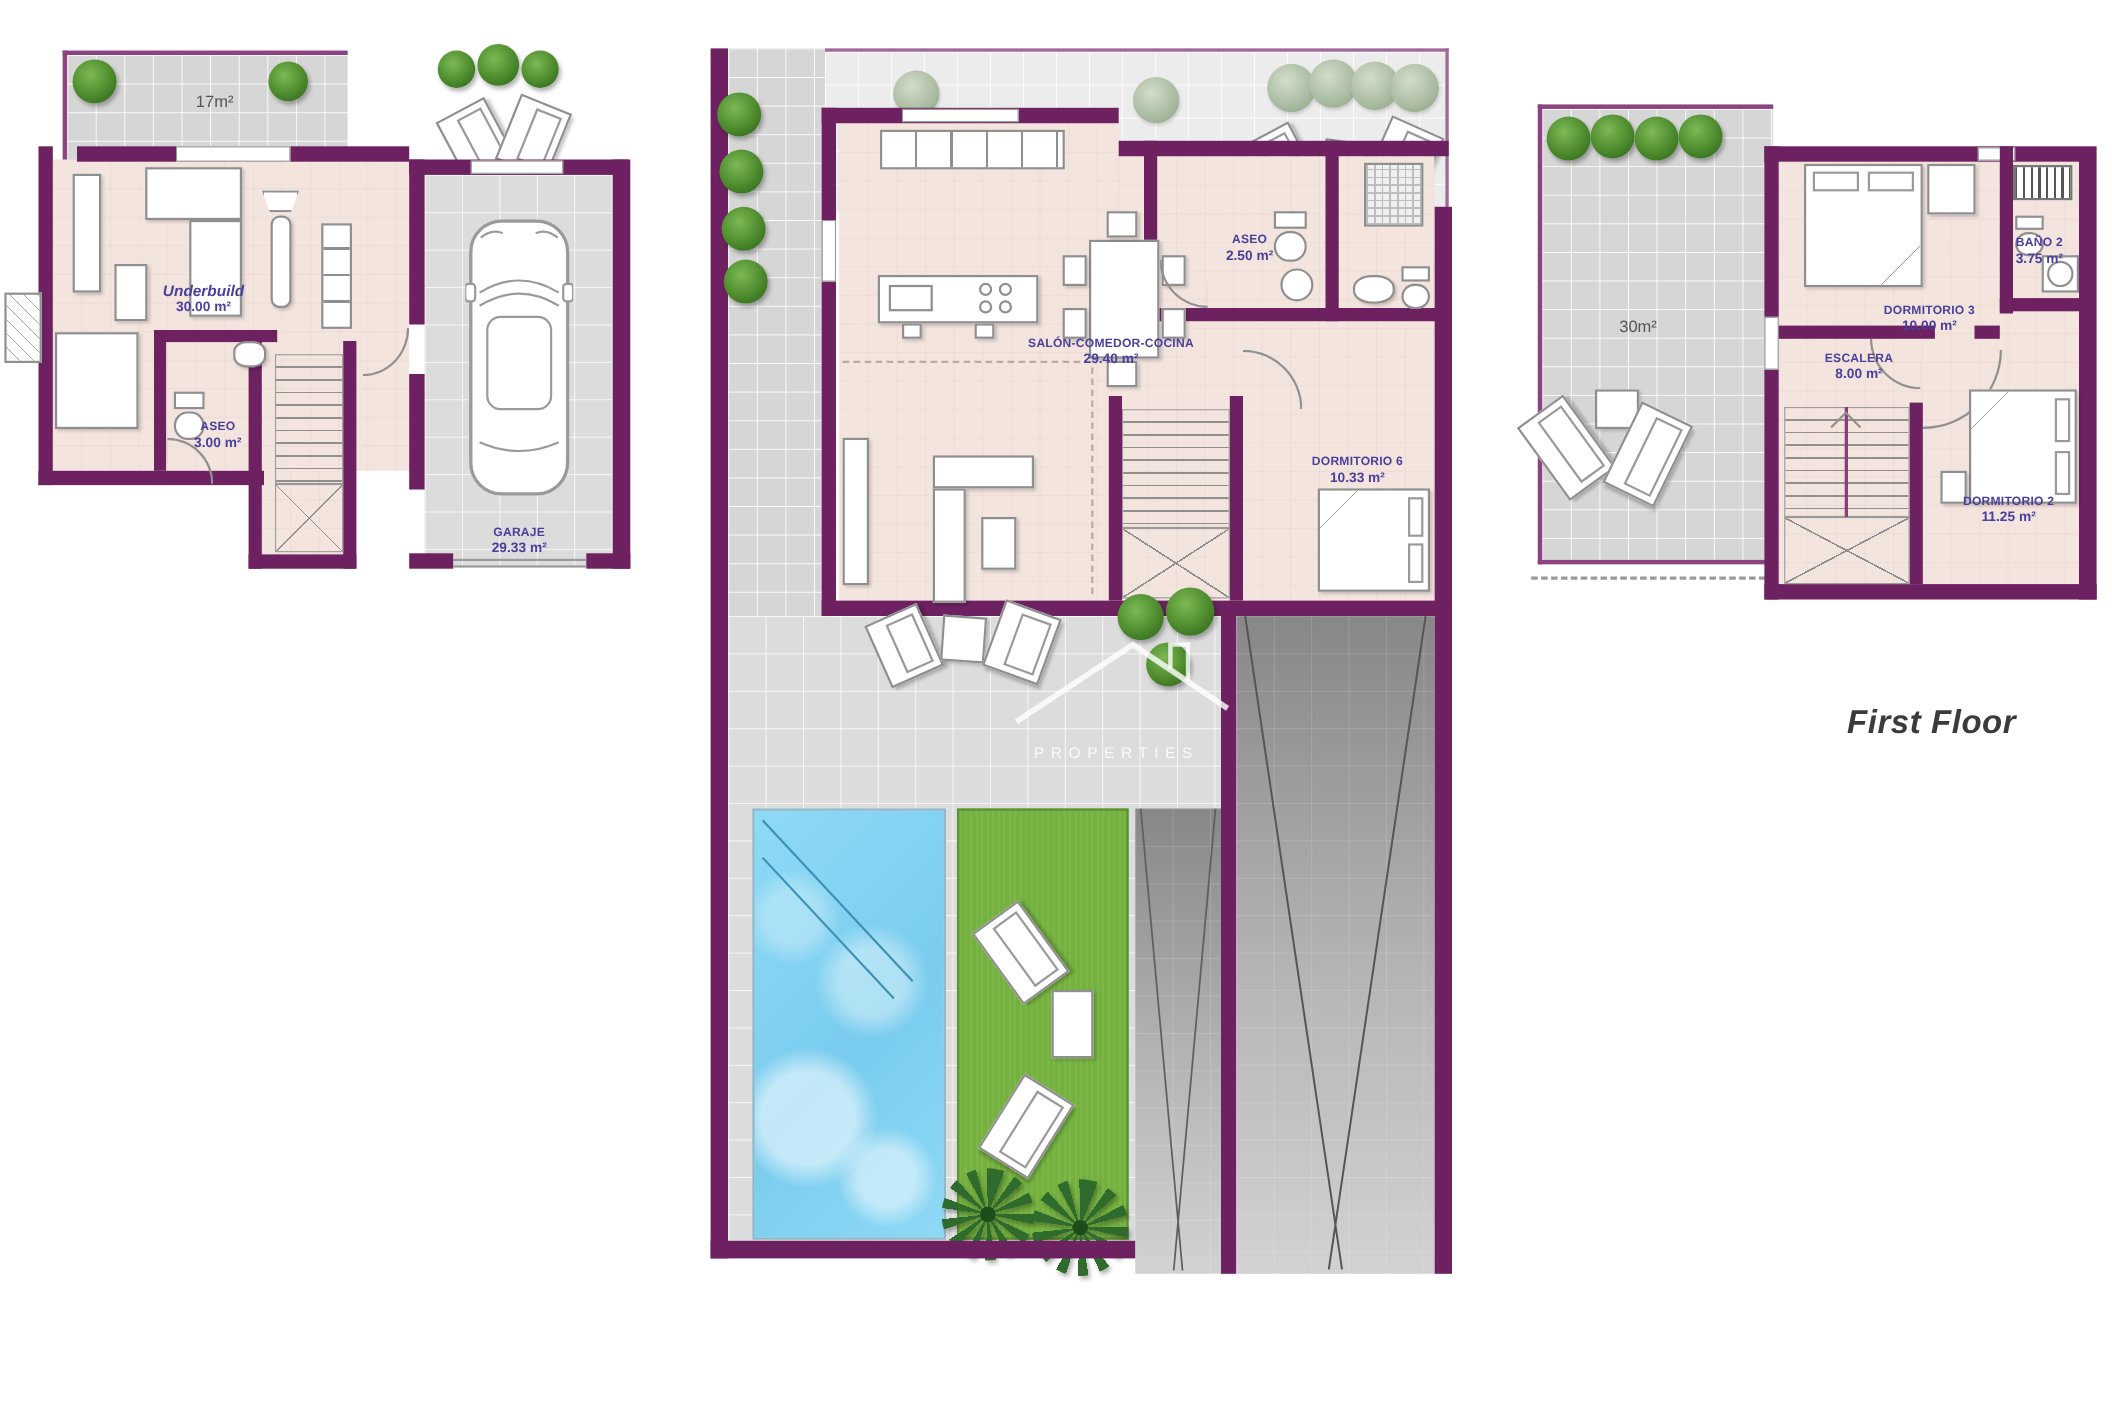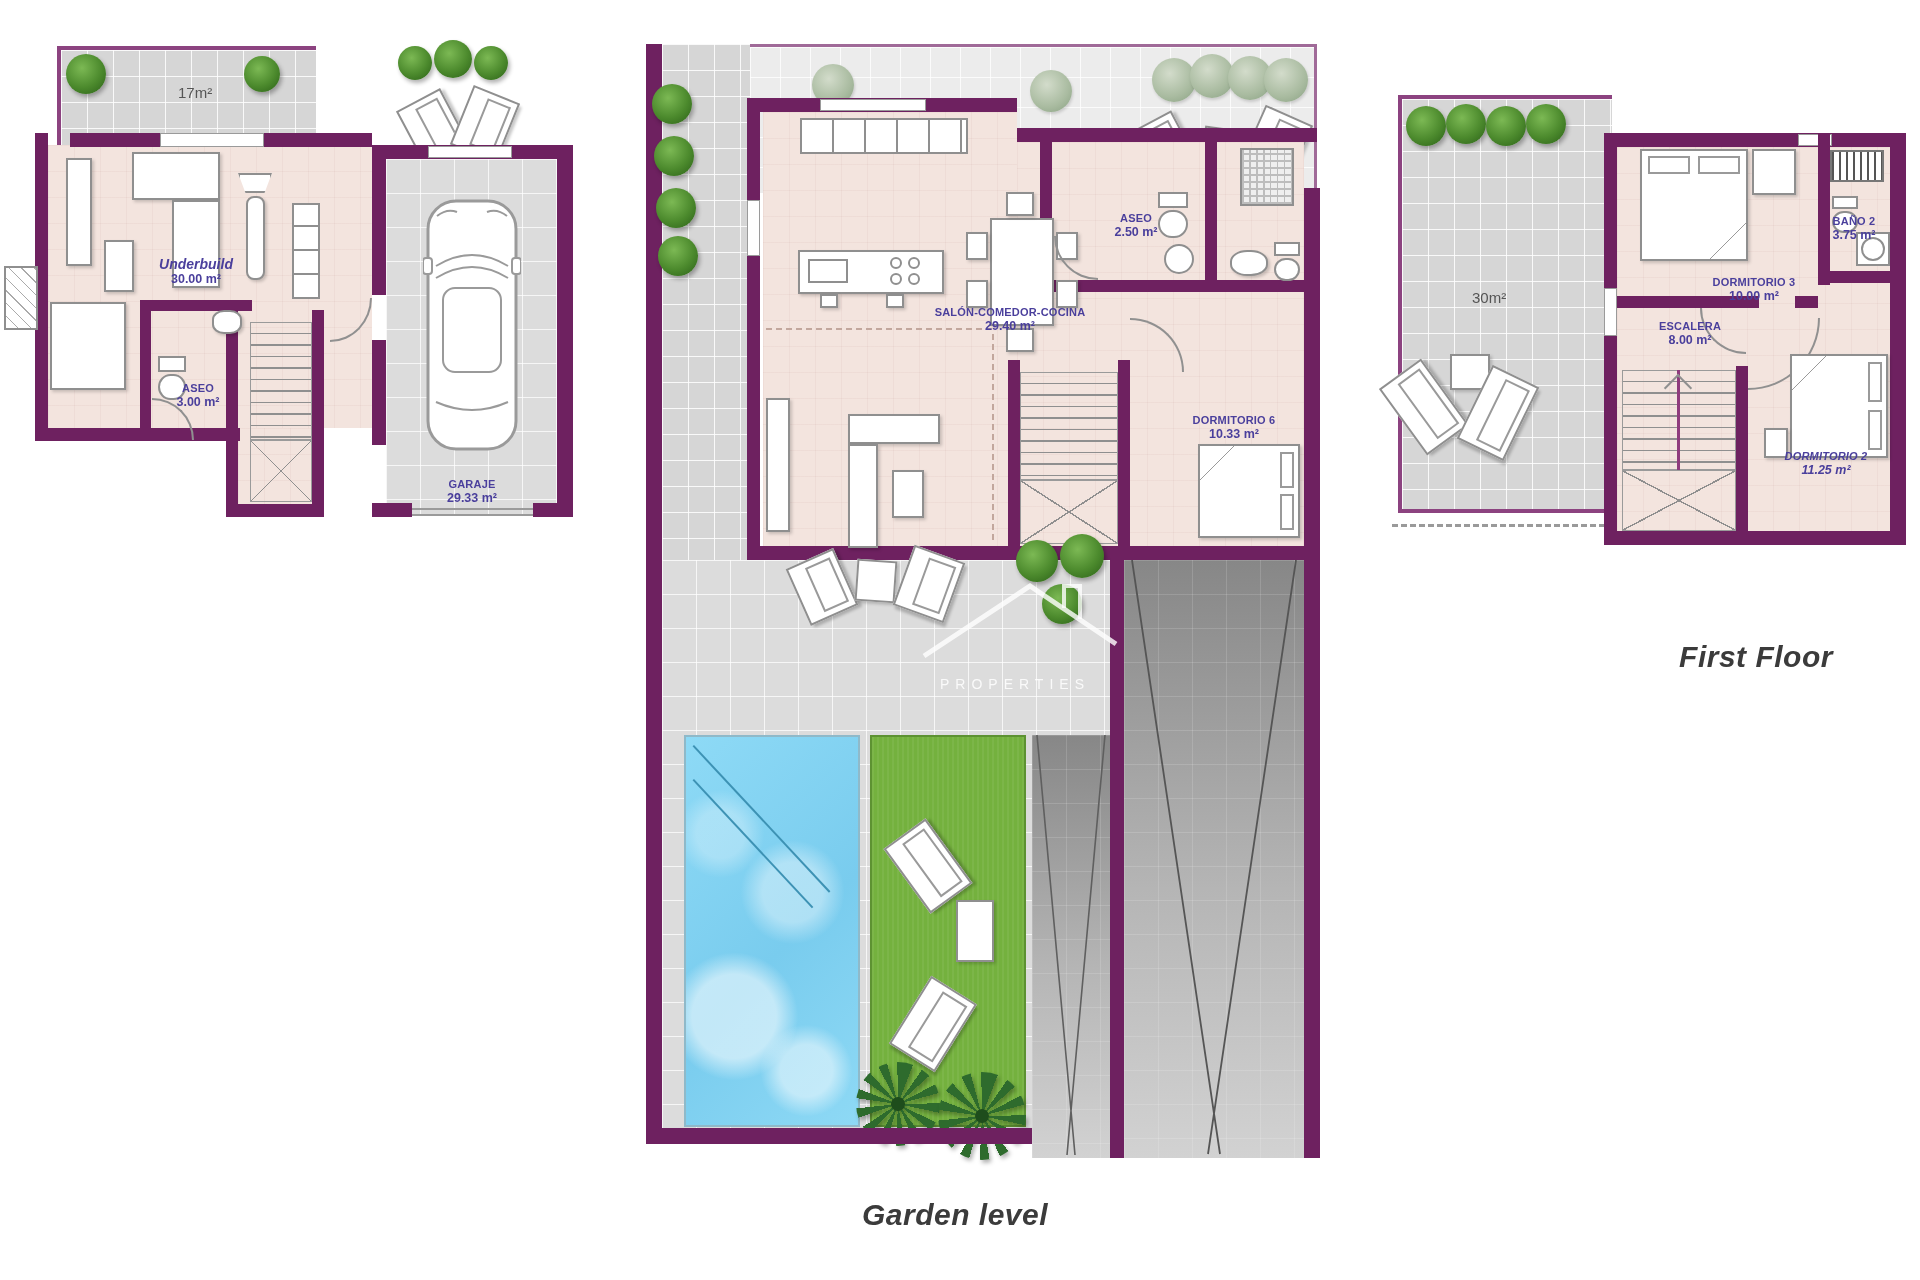--- a/index.html
+++ b/index.html
@@ -175,21 +175,21 @@
       <rect x="5" y="5" width="88" height="248" rx="28" fill="#ffffff" stroke="#9a9a9a" stroke-width="3"></rect>
       <path d="M13 70 Q49 48 85 70" fill="none" stroke="#9a9a9a" stroke-width="2"></path>
       <path d="M13 82 Q49 60 85 82" fill="none" stroke="#9a9a9a" stroke-width="2"></path>
       <rect x="20" y="92" width="58" height="84" rx="12" fill="#fff" stroke="#9a9a9a" stroke-width="2"></rect>
       <path d="M13 206 Q49 222 85 206" fill="none" stroke="#9a9a9a" stroke-width="2"></path>
       <rect x="0" y="62" width="9" height="16" rx="3" fill="#fff" stroke="#9a9a9a" stroke-width="2"></rect>
       <rect x="89" y="62" width="9" height="16" rx="3" fill="#fff" stroke="#9a9a9a" stroke-width="2"></rect>
       <path d="M14 20 Q24 12 34 16 M84 20 Q74 12 64 16" fill="none" stroke="#9a9a9a" stroke-width="2"></path>
     </svg>
 
-    <div class="room-label" style="left:136px;top:256px;width:120px;">
+    <div class="room-label" style="left:125px;top:256px;width:120px;">
       <span class="rname-big">Underbuild</span>
       <span class="rarea">30.00 m²</span>
     </div>
     <div class="room-label" style="left:158px;top:382px;width:80px;">
       <span class="rname">ASEO</span>
       <span class="rarea">3.00 m²</span>
     </div>
     <div class="room-label" style="left:422px;top:478px;width:100px;">
       <span class="rname">GARAJE</span>
       <span class="rarea">29.33 m²</span>
@@ -397,22 +397,21 @@
       <span class="rarea">10.00 m²</span>
     </div>
     <div class="room-label" style="left:1820px;top:215px;width:68px;">
       <span class="rname">BAÑO 2</span>
       <span class="rarea">3.75 m²</span>
     </div>
     <div class="room-label" style="left:1648px;top:320px;width:84px;">
       <span class="rname">ESCALERA</span>
       <span class="rarea">8.00 m²</span>
     </div>
-    <div class="room-label" style="left:1776px;top:450px;width:100px;font-style:italic;">
+    <div class="room-label" style="left:1776px;top:450px;width:100px;">
       <span class="rname">DORMITORIO 2</span>
       <span class="rarea">11.25 m²</span>
     </div>
   </section>
 
-  <div class="caption" style="left:755px;top:1198px;">Garden level</div>
   <div class="caption" style="left:1556px;top:640px;">First Floor</div>
 
 </div>
 
 </body></html>

